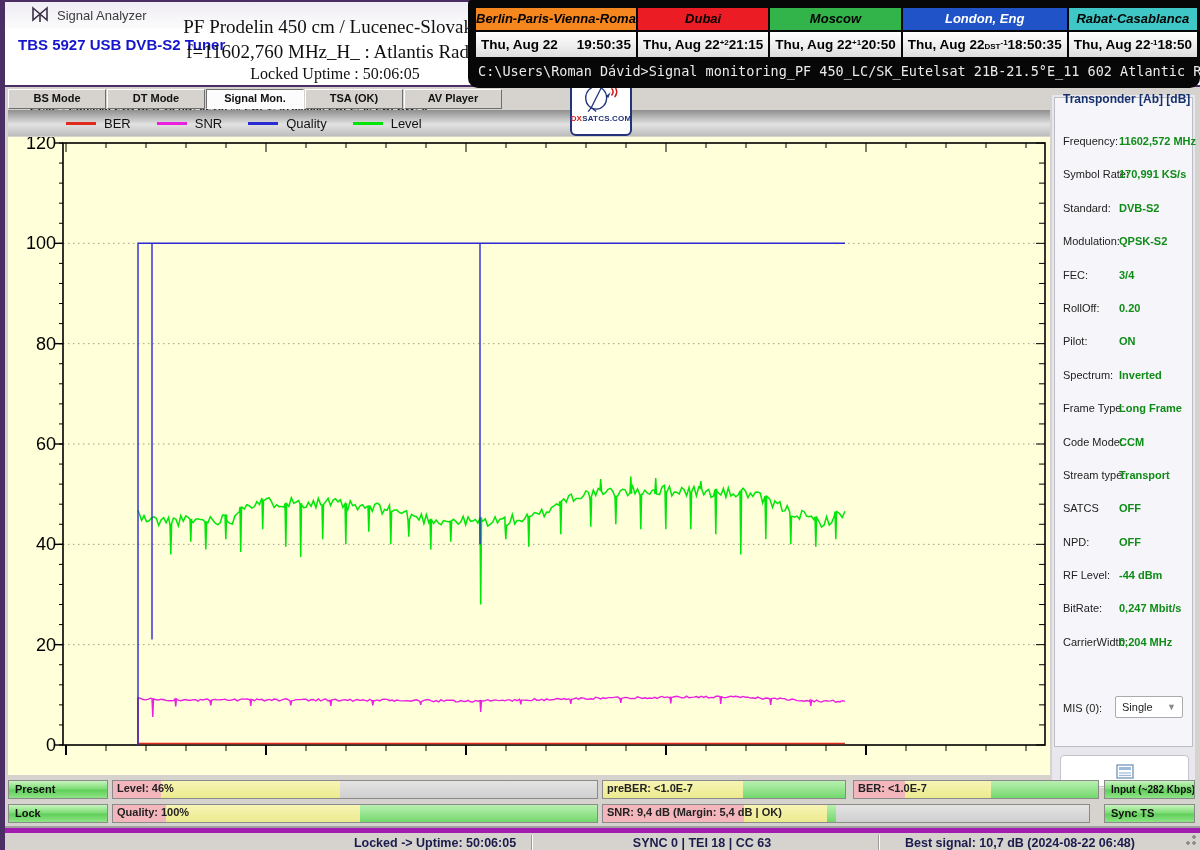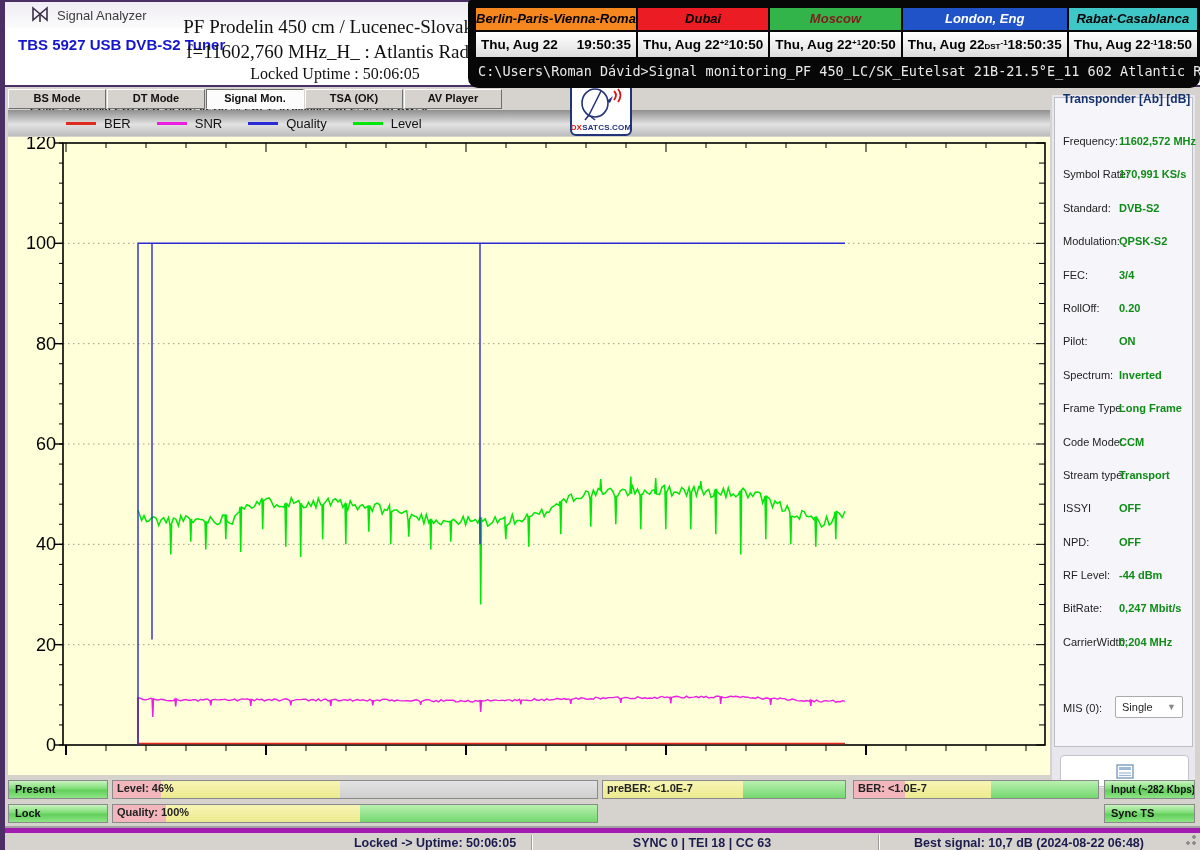--- a/index.html
+++ b/index.html
@@ -34,21 +34,21 @@
   .legend-strip{position:absolute;left:8px;top:110px;width:1042px;height:26px;
         background:linear-gradient(180deg,#8f8f8f,#e2e2e2 55%,#bdbdbd);
         display:flex;padding-left:58px;box-sizing:border-box;}
   .lg-item{display:flex;align-items:center;margin-right:26px;}
   .lg-line{width:30px;height:3px;margin-right:8px;}
   .lg-label{font-size:13px;color:#111;}
 
   .logo{position:absolute;left:570px;top:83px;width:62px;height:53px;background:#ffffff;
         border:2px solid #22337a;border-radius:6px;z-index:6;box-sizing:border-box;
         display:flex;flex-direction:column;align-items:center;justify-content:flex-end;}
-  .logo-text{font-size:8px;font-weight:bold;letter-spacing:0.2px;line-height:10px;padding-bottom:1px;}
+  .logo-text{font-size:8px;font-weight:bold;letter-spacing:0.2px;line-height:10px;padding-bottom:10px;}
   .logo-text .dx{color:#d01818;}
   .logo-text .rest{color:#22337a;}
 
   .chart{position:absolute;left:8px;top:137px;width:1042px;height:638px;background:#ffffd9;}
 
   .sidebar{position:absolute;left:1052px;top:85px;width:143px;height:693px;background:#e9e7ee;margin-top:10px;}
   .sb-box{position:absolute;left:2px;top:2px;width:137px;height:648px;background:#f6f5f9;
           border:1px solid #bdbdc5;}
   .sb-heading{position:absolute;left:8px;top:-6px;font-size:12px;font-weight:bold;color:#16326e;white-space:nowrap;}
   .sb-rows{position:absolute;left:0;top:28px;width:137px;}
@@ -347,21 +347,21 @@
           </div>
           <div class="sb-row">
             <span class="sb-label">Code Mode:</span>
             <span class="sb-value">CCM</span>
           </div>
           <div class="sb-row">
             <span class="sb-label">Stream type:</span>
             <span class="sb-value">Transport</span>
           </div>
           <div class="sb-row">
-            <span class="sb-label">ISSYI</span>
+            <span class="sb-label">SATCS</span>
             <span class="sb-value">OFF</span>
           </div>
           <div class="sb-row">
             <span class="sb-label">NPD:</span>
             <span class="sb-value">OFF</span>
           </div>
           <div class="sb-row">
             <span class="sb-label">RF Level:</span>
             <span class="sb-value">-44 dBm</span>
           </div>
@@ -413,25 +413,32 @@
       <div class="seg seg-yellow" style="width: 58%;"></div>
       <div class="seg seg-green" style="width: 42%;"></div>
       <div class="mlabel">preBER: &lt;1.0E-7</div>
     </div>
   <div class="meter" style="left:853px;top:780px;width:246px;">
       <div class="seg seg-pink" style="width: 21%;"></div>
       <div class="seg seg-yellow" style="width: 35%;"></div>
       <div class="seg seg-green" style="width: 44%;"></div>
       <div class="mlabel">BER: &lt;1.0E-7</div>
     </div>
+  <div class="meter" style="left:602px;top:804px;width:488px;">
+      <div class="seg seg-pink" style="width: 29%;"></div>
+      <div class="seg seg-yellow" style="width: 17%;"></div>
+      <div class="seg seg-green" style="width: 2%;"></div>
+      <div class="seg seg-gray" style="width: 52%;"></div>
+      <div class="mlabel">SNR: 9,4 dB (Margin: 5,4 dB | OK)</div>
+    </div>
 
   <div class="statusbar">
     <span class="sb-seg" style="left:435px;">Locked -&gt; Uptime: 50:06:05</span>
     <span class="sb-seg" style="left:702px;">SYNC 0 | TEI 18 | CC 63</span>
-    <span class="sb-seg" style="left:1020px;margin-left:9px;">Best signal: 10,7 dB (2024-08-22 06:48)</span>
+    <span class="sb-seg" style="left:1020px;">Best signal: 10,7 dB (2024-08-22 06:48)</span>
     <span class="sb-div" style="left:531px;"></span>
     <span class="sb-div" style="left:878px;"></span>
   </div>
   <div class="grip"></div>
 
   <div class="edge-left"></div>
   <div class="edge-top"></div>
 </div>
 
 <div class="clock-panel">
@@ -442,25 +449,25 @@
           <span>Thu, Aug 22</span>
           <span></span>
           <span>19:50:35</span>
         </div>
       </div>
       <div>
         <div class="cc-head" style="background:#ec1c24;color:#000000">Dubai</div>
         <div class="cc-time">
           <span>Thu, Aug 22</span>
           <span class="cc-off"><sup>+2</sup></span>
-          <span>10:50</span>
+          <span>21:15</span>
         </div>
       </div>
       <div>
-        <div class="cc-head" style="background:#33b44a;color:#7f1d1d">Moscow</div>
+        <div class="cc-head" style="background:#33b44a;color:#000000">Moscow</div>
         <div class="cc-time">
           <span>Thu, Aug 22</span>
           <span class="cc-off"><sup>+1</sup></span>
           <span>20:50</span>
         </div>
       </div>
       <div>
         <div class="cc-head" style="background:#2153c8;color:#ffffff">London, Eng</div>
         <div class="cc-time">
           <span>Thu, Aug 22</span>

